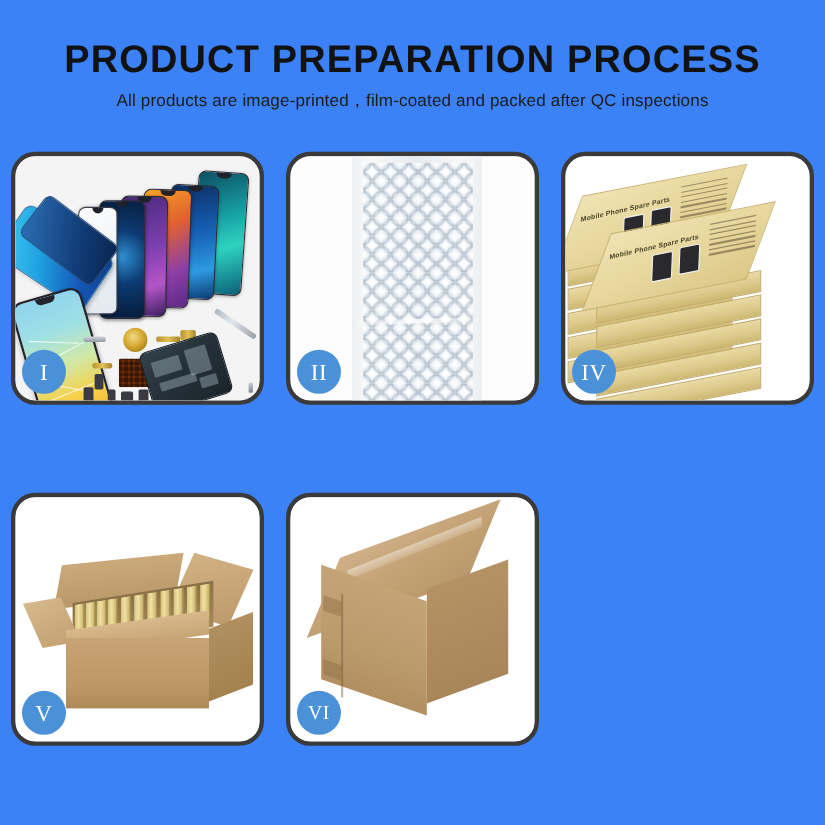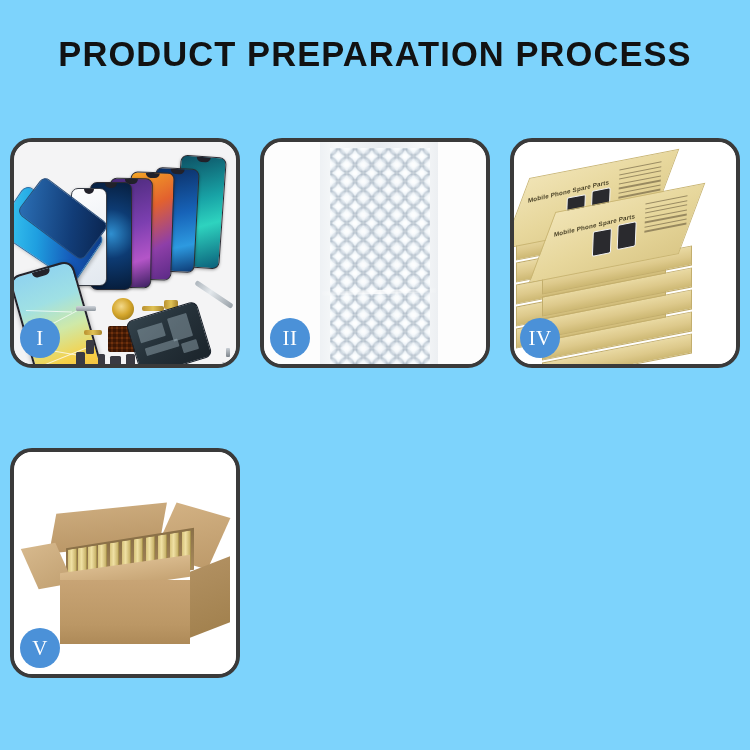--- a/index.html
+++ b/index.html
@@ -9,21 +9,21 @@
     height: 750px;
     background: #ffffff;
     font-family: "Liberation Sans", sans-serif;
     overflow: hidden;
   }
 
   .page {
     position: relative;
     width: 750px;
     height: 750px;
-    background: #7dd3fc;
+    background: #3b82f6;
   }
 
   
   .header {
     position: absolute;
     top: 0; left: 0;
     width: 750px;
     padding-top: 34px;
     text-align: center;
   }
@@ -475,20 +475,21 @@
     background: rgba(145,115,72,.5);
   }
 </style>
 </head>
 <body>
 
 <div class="page">
 
   <div class="header">
     <div class="title">PRODUCT PREPARATION PROCESS</div>
+    <div class="subtitle">All products are image-printed，film-coated and packed after QC inspections</div>
   </div>
 
   <div class="grid">
 
     <div class="panel">
       <div class="panel-stage">
         <div class="p1-bg"></div>
 
         <div class="fan">
           <div class="phone ph-a"></div>
@@ -623,15 +624,28 @@
             <i style="left:114px;"></i>
         </div>
         <div class="c5-flapL"></div>
         <div class="c5-rim"></div>
         <div class="c5-side"></div>
         <div class="c5-front"></div>
       </div>
       <div class="badge">V</div>
     </div>
 
+    <div class="panel">
+      <div class="panel-stage">
+        <div class="p6-bg"></div>
+        <div class="c6-top"></div>
+        <div class="c6-tape"></div>
+        <div class="c6-side"></div>
+        <div class="c6-front"></div>
+        <div class="c6-seam"></div>
+        <div class="c6-tab" style="left:30px; top:92px; transform:skewY(19deg);"></div>
+        <div class="c6-tab" style="left:30px; top:150px; transform:skewY(19deg);"></div>
+      </div>
+      <div class="badge wide">VI</div>
+    </div>
 
   </div>
 </div>
 
 </body></html>

